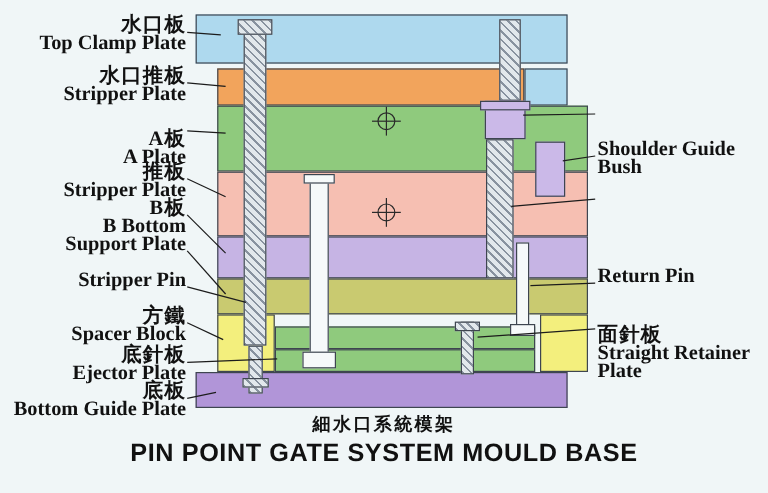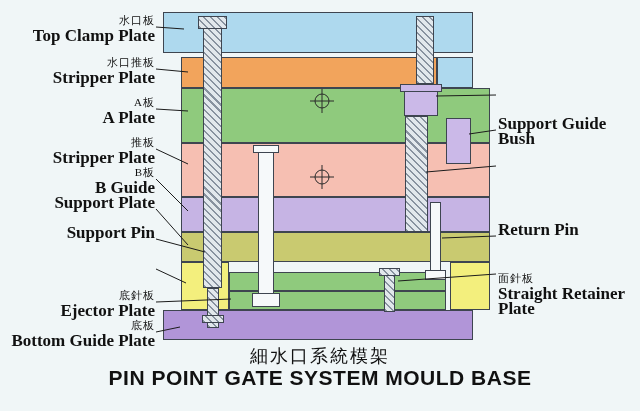--- a/index.html
+++ b/index.html
@@ -21,29 +21,29 @@
   .pin { z-index:3; }
   .hatch {
     background-color:#e2e8ec;
     background-image:repeating-linear-gradient(45deg, rgba(62,76,96,.55) 0 1.5px, transparent 1.5px 5px);
   }
   .whitepin { background:#f6f9fa; }
   .bush { background:#cbb9e8; }
 
   
   .label { position:absolute; line-height:15px; z-index:8; }
-  .label .cn { font-size:11px; font-weight:normal; letter-spacing:1px; }
+  .label .cn { font-size:17px; font-weight:bold; letter-spacing:1px; }
   .label .en { font-size:17px; font-weight:bold; }
   .label-left  { left:2px;  width:153px; text-align:right; }
   .label-right { left:498px; width:142px; text-align:left; }
 
   
   .title-cn {
     position:absolute; top:344px; left:0; width:640px;
-    text-align:center; font-size:18px; font-weight:normal;
+    text-align:center; font-size:15px; font-weight:bold;
     letter-spacing:2px; z-index:8;
   }
   .title-en {
     position:absolute; top:366px; left:0; width:640px;
     text-align:center; font-size:21px; font-weight:bold;
     font-family:"Liberation Sans", sans-serif; letter-spacing:0.5px; z-index:8;
   }
 
   svg.overlay {
     position:absolute; left:0; top:0; z-index:6;
@@ -120,49 +120,53 @@
   </svg>
 
   <div class="label label-left" style="top:13px">
     <div class="cn">水口板</div>
     <div class="en">Top Clamp Plate</div>
   </div>
   <div class="label label-left" style="top:55px">
     <div class="cn">水口推板</div>
     <div class="en">Stripper Plate</div>
   </div>
-  <div class="label label-left" style="top:95px">
+  <div class="label label-left" style="top:108px">
     <div class="cn">A板</div>
     <div class="en">A Plate</div>
   </div>
   <div class="label label-left" style="top:135px">
     <div class="cn">推板</div>
     <div class="en">Stripper Plate</div>
   </div>
   <div class="label label-left" style="top:165px">
     <div class="cn">B板</div>
-    <div class="en">B Guide</div>
+    <div class="en">B Bottom</div>
   </div>
   <div class="label label-left" style="top:195px">
     <div class="en">Support Plate</div>
   </div>
   <div class="label label-left" style="top:225px">
-    <div class="en">Support Pin</div>
+    <div class="en">Stripper Pin</div>
+  </div>
+  <div class="label label-left" style="top:255px">
+    <div class="cn">方鐵</div>
+    <div class="en">Spacer Block</div>
   </div>
   <div class="label label-left" style="top:288px">
     <div class="cn">底針板</div>
     <div class="en">Ejector Plate</div>
   </div>
   <div class="label label-left" style="top:318px">
     <div class="cn">底板</div>
     <div class="en">Bottom Guide Plate</div>
   </div>
 
   <div class="label label-right" style="top:116px">
-    <div class="en">Support Guide Bush</div>
+    <div class="en">Shoulder Guide Bush</div>
   </div>
   <div class="label label-right" style="top:222px">
     <div class="en">Return Pin</div>
   </div>
   <div class="label label-right" style="top:271px">
     <div class="cn">面針板</div>
     <div class="en">Straight Retainer Plate</div>
   </div>
 
   <div class="title-cn">細水口系統模架</div>

